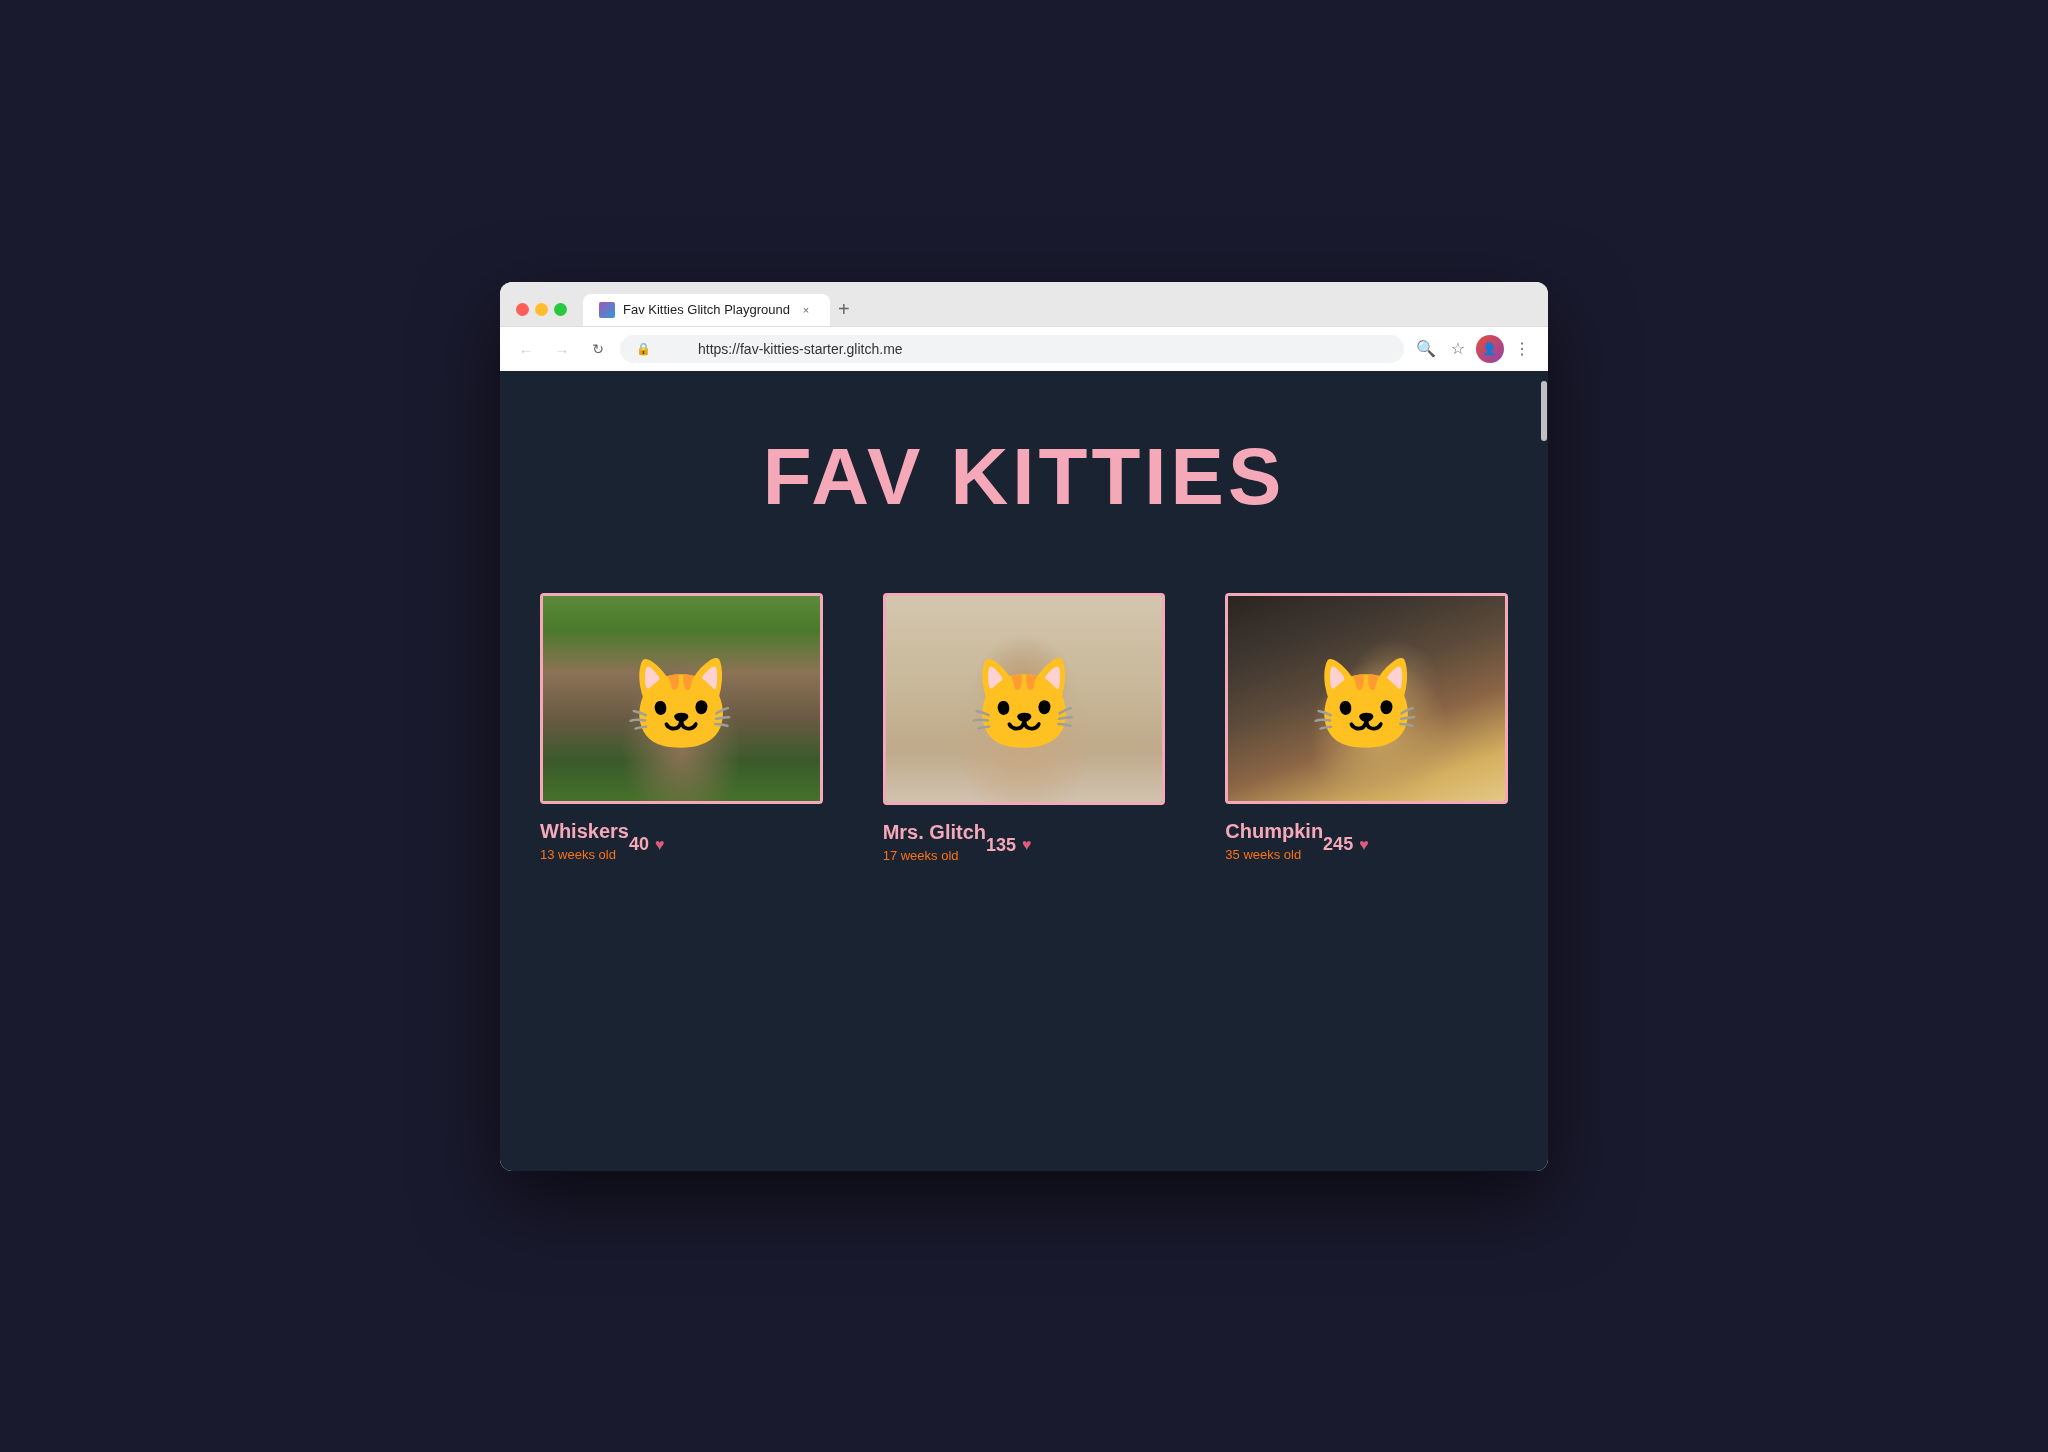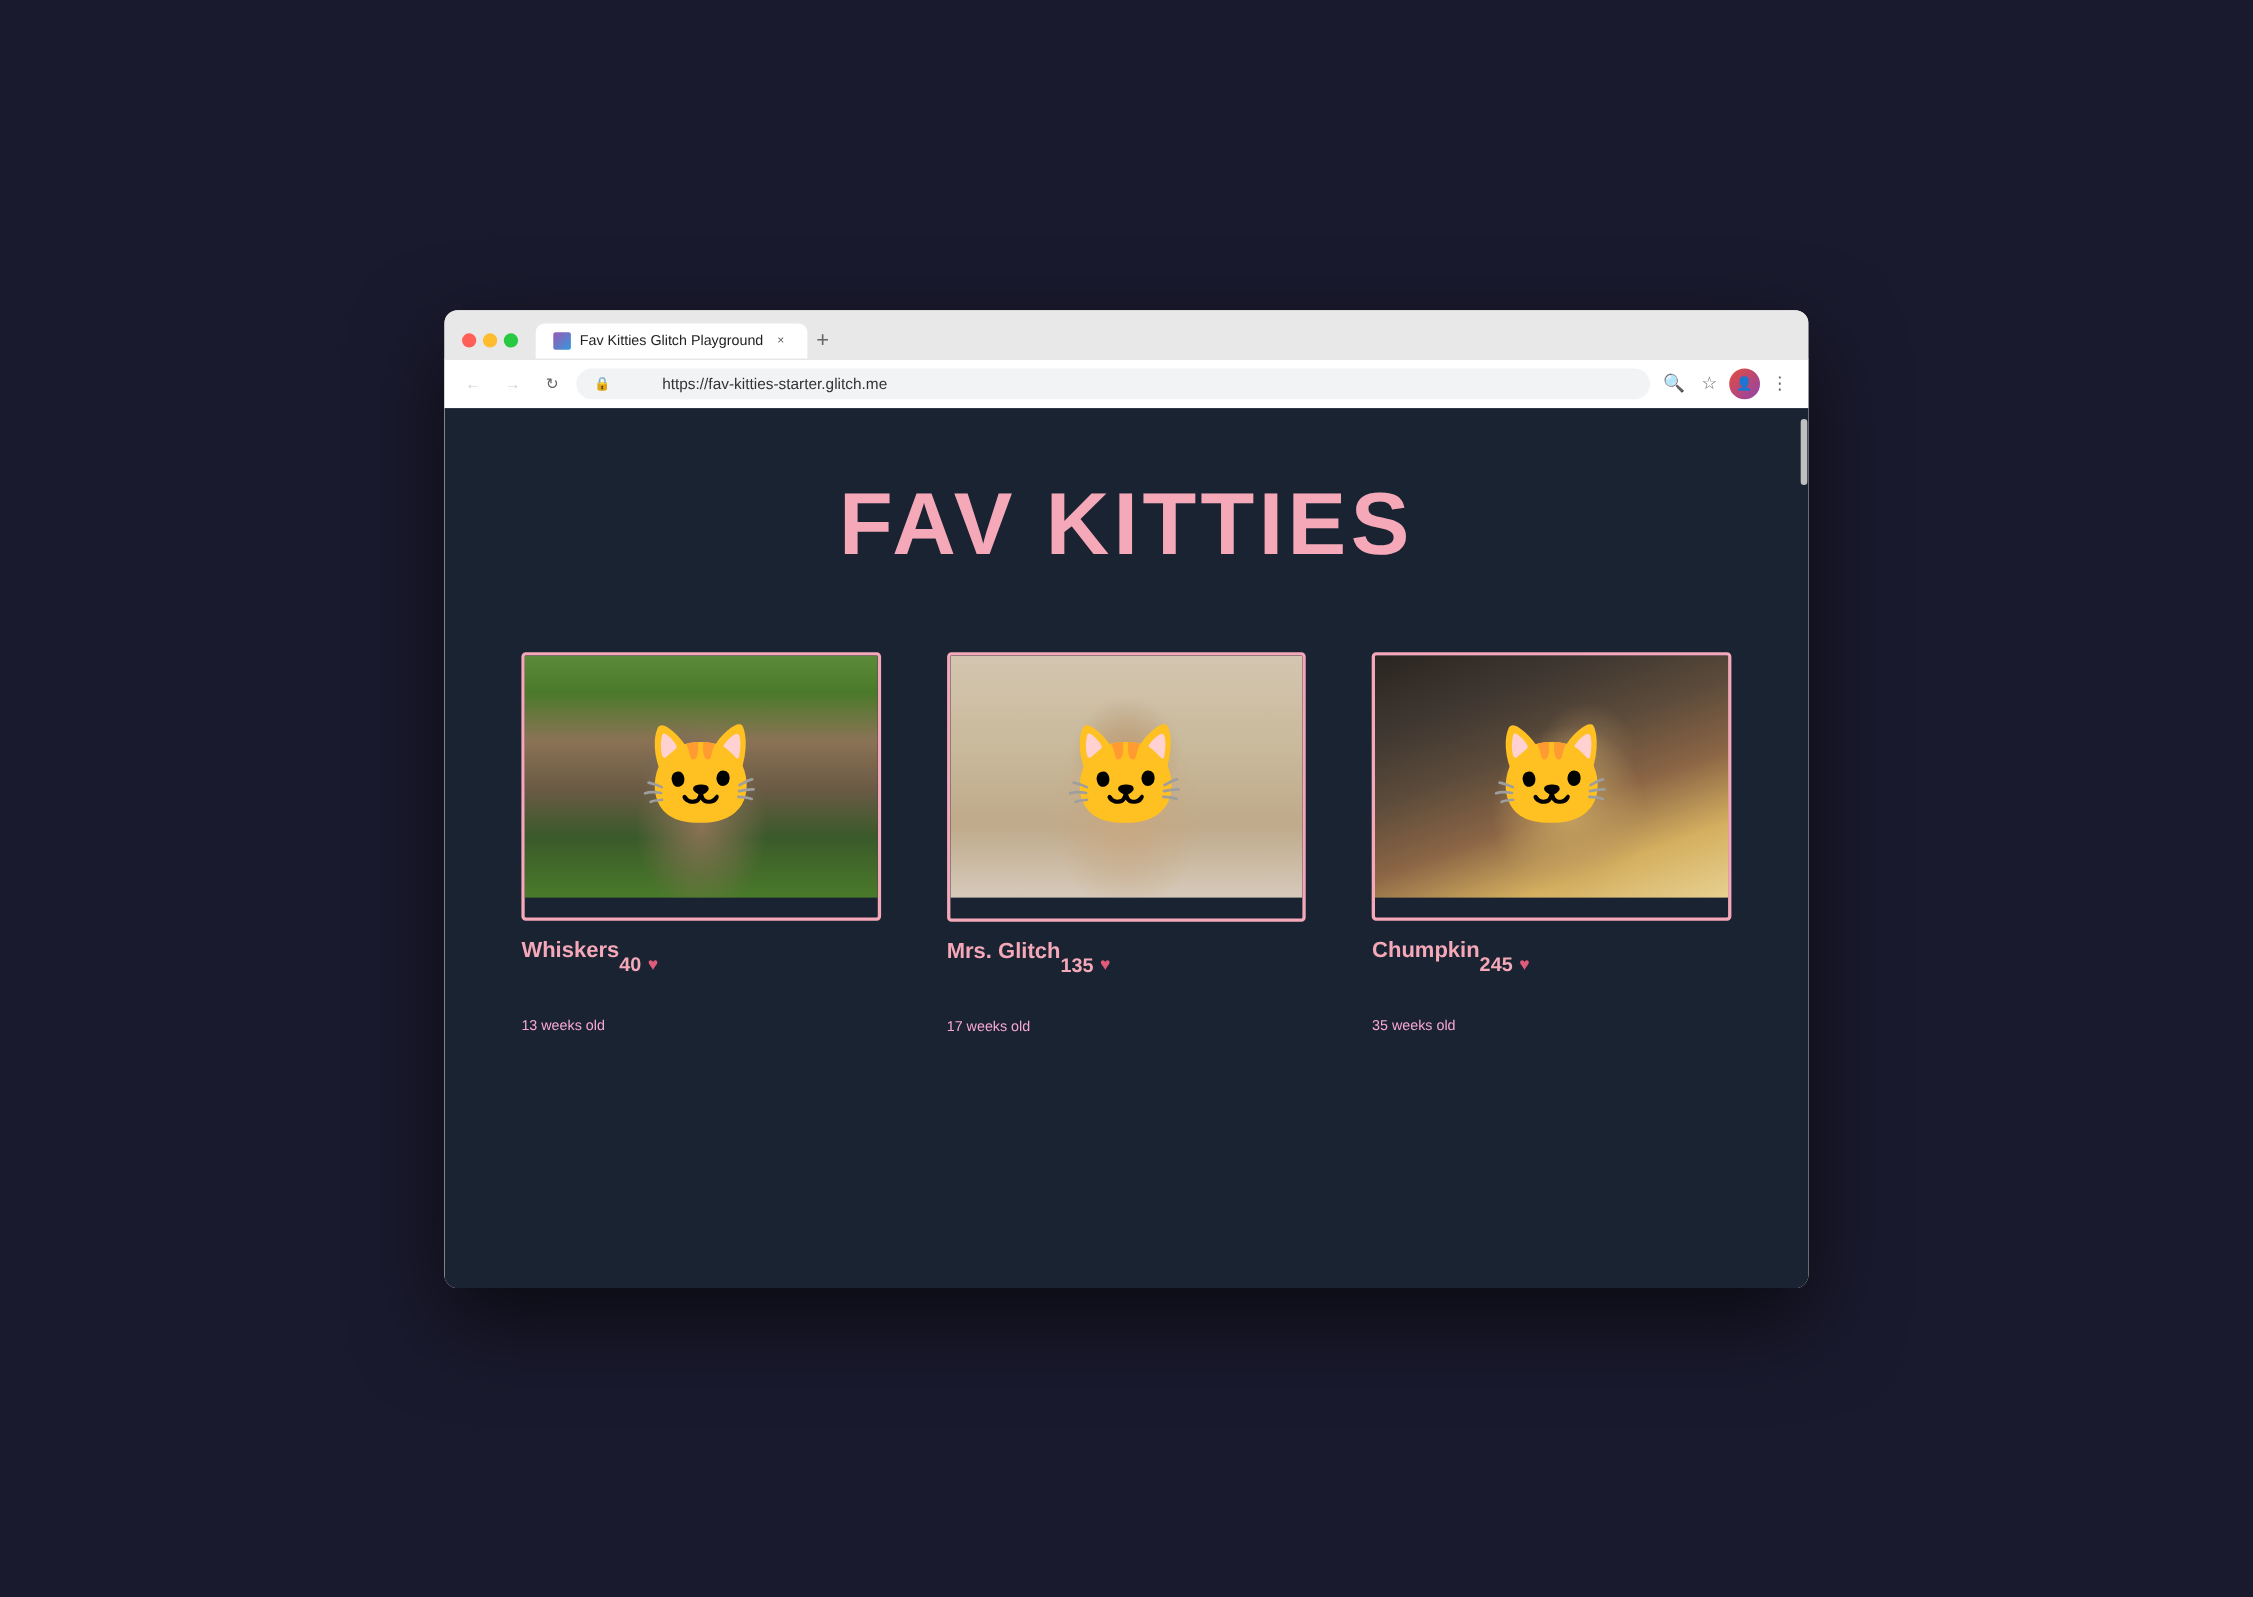--- a/index.html
+++ b/index.html
@@ -7,21 +7,21 @@
     body {
       background: #1a1a2e;
       display: flex;
       align-items: center;
       justify-content: center;
       min-height: 100vh;
       font-family: -apple-system, BlinkMacSystemFont, 'Segoe UI', sans-serif;
     }
 
     .browser-window {
-      width: 1240px;
+      width: 1048px;
       border-radius: 12px;
       overflow: hidden;
       box-shadow: 0 30px 80px rgba(0,0,0,0.6);
       background: #fff;
     }
 
     
     .browser-chrome {
       background: #e8e8e8;
       padding: 0;
@@ -243,23 +243,22 @@
 
     .kitty-name {
       font-size: 20px;
       font-weight: 700;
       color: #f4a8b8;
       margin-bottom: 4px;
     }
 
     .kitty-age {
       font-size: 13px;
-      color: #f9a8d4;
+      color: #f97316;
       font-weight: 500;
-      margin-top: 44px;
     }
 
     .kitty-votes {
       display: flex;
       align-items: center;
       gap: 6px;
       font-size: 18px;
       font-weight: 700;
       color: #f4a8b8;
       margin-top: 14px;

